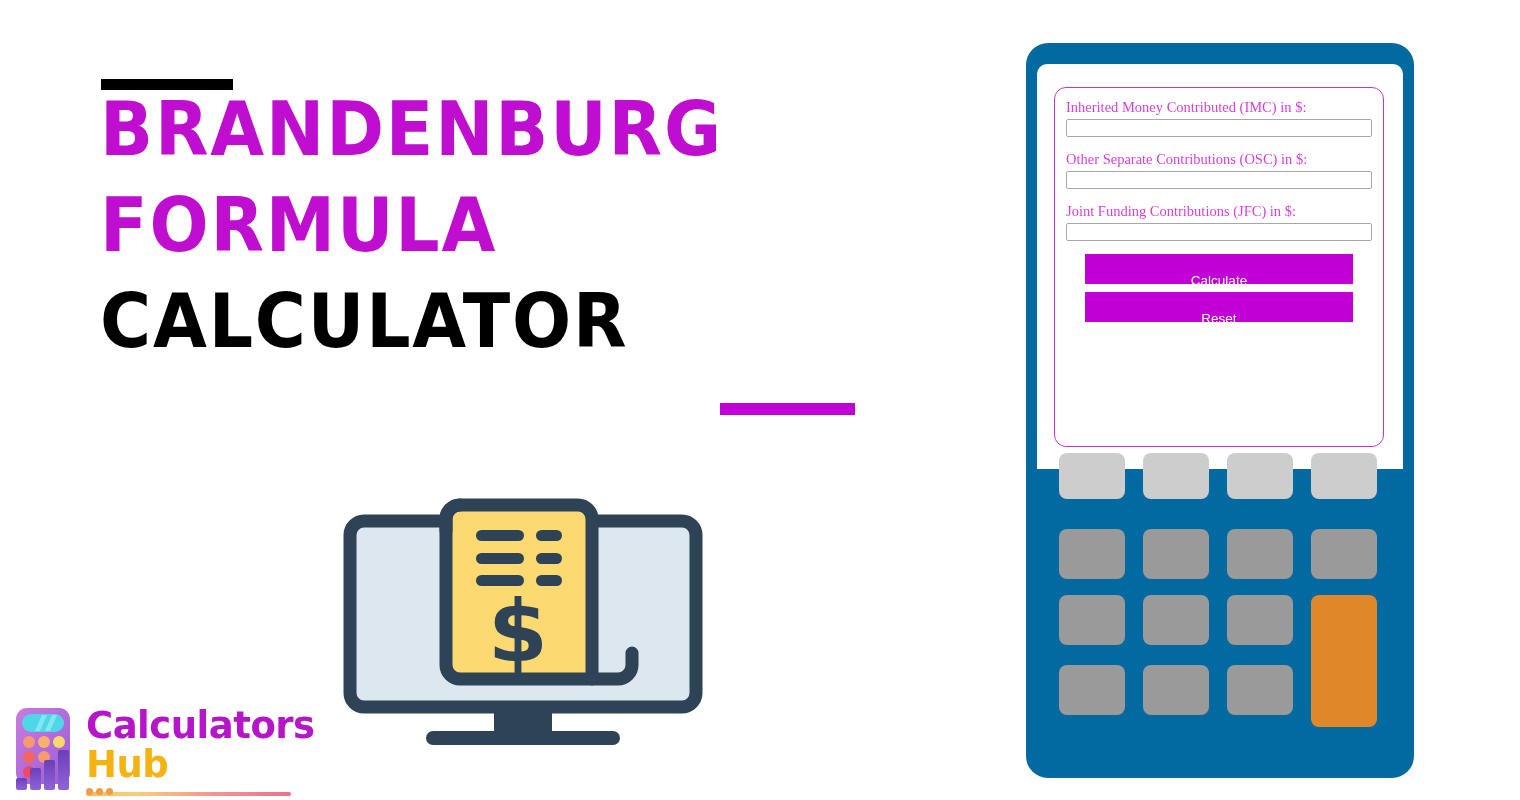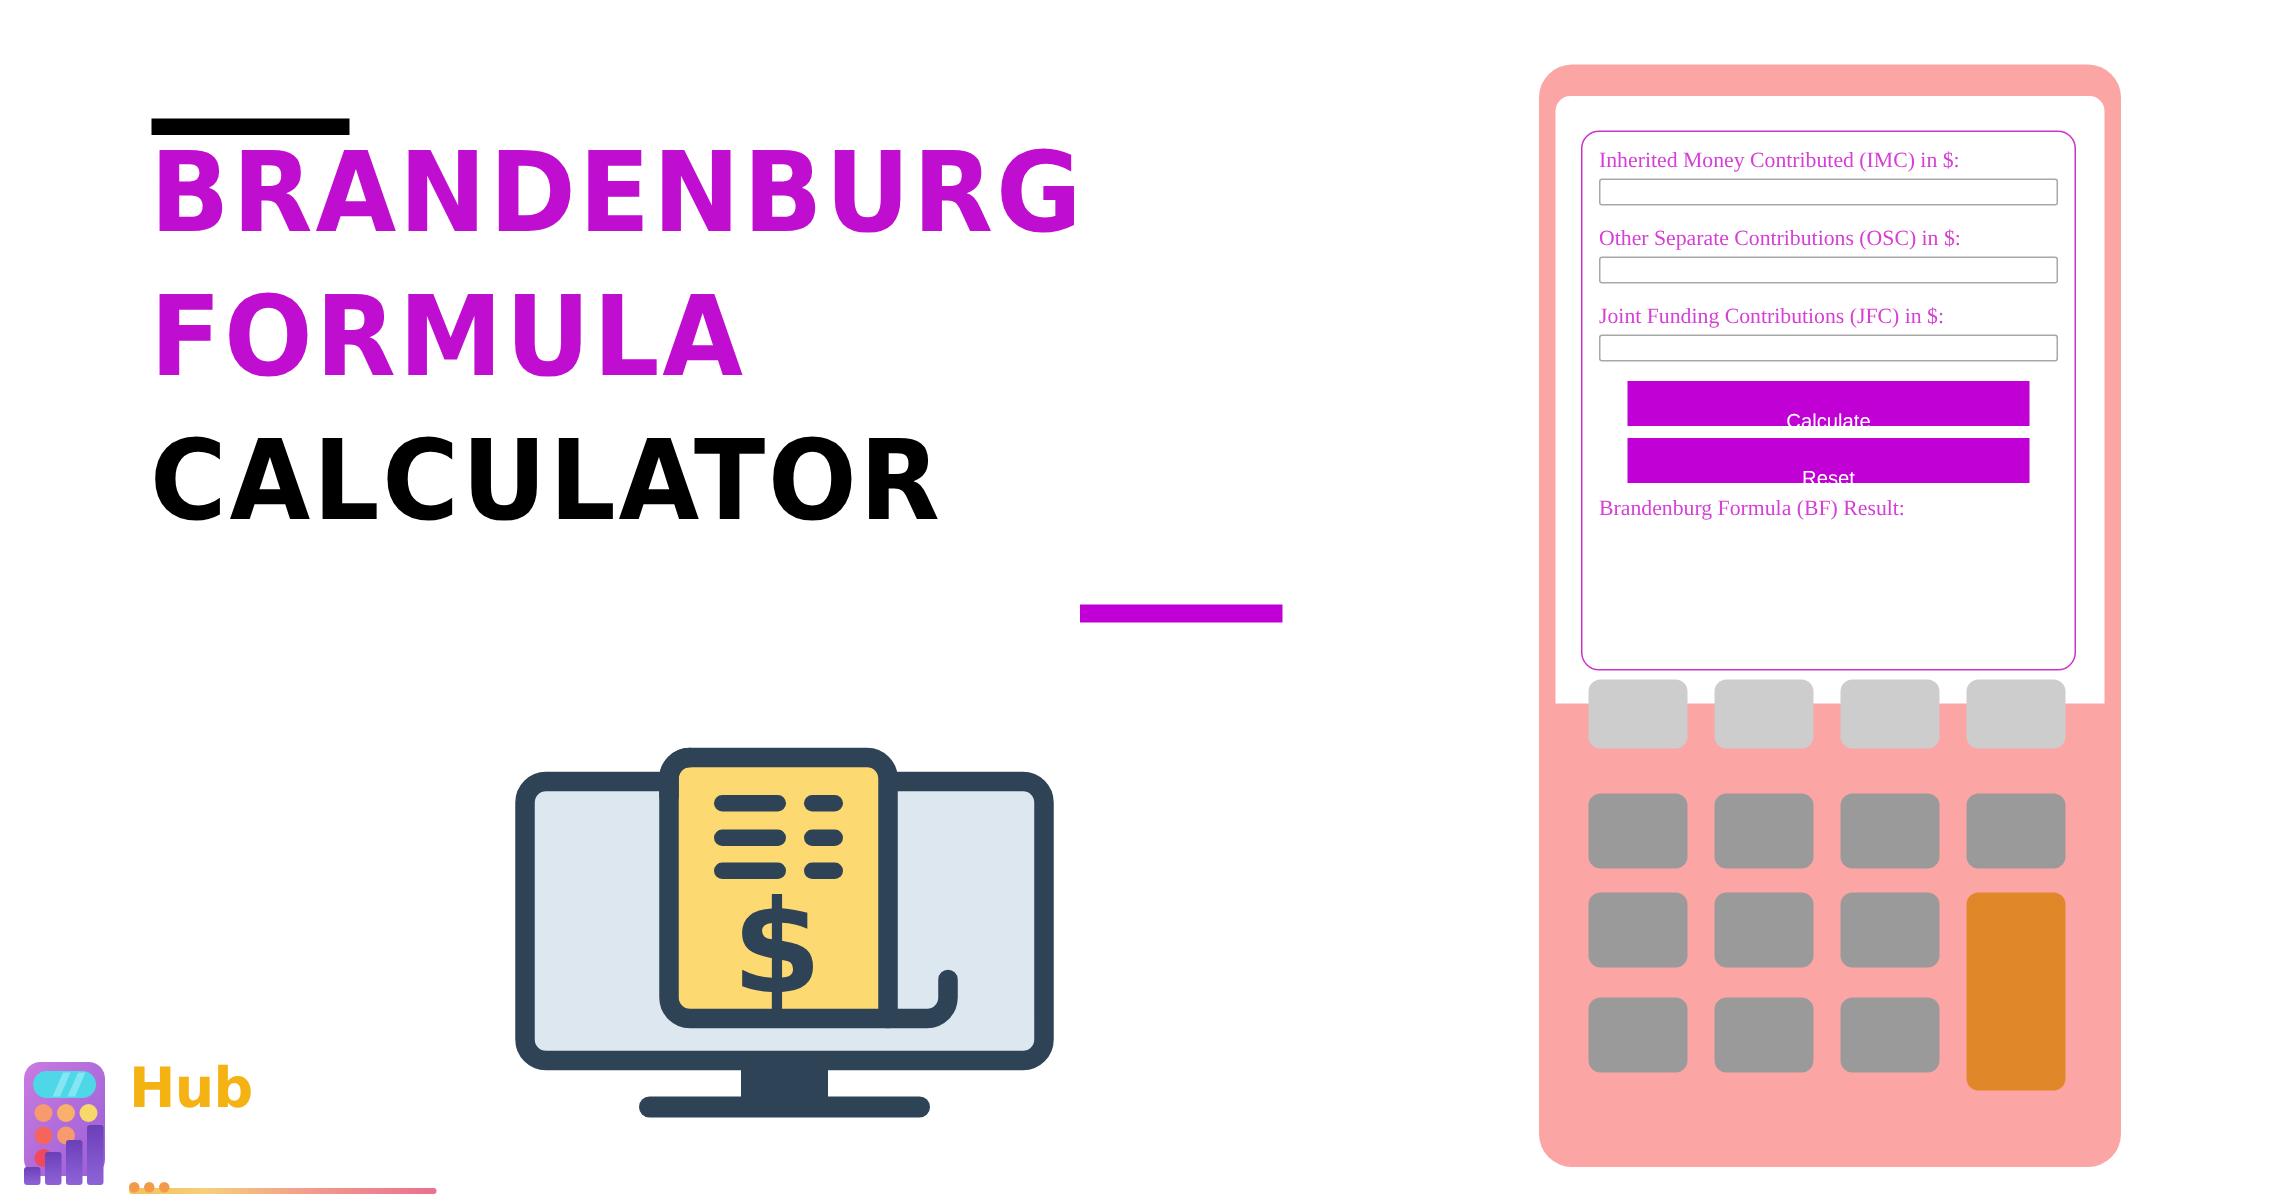--- a/index.html
+++ b/index.html
@@ -105,21 +105,21 @@
     display: block; width: 7px; height: 7px;
     border-radius: 50%;
     background: #f2994a;
   }
 
   
   .device {
     position: absolute;
     left: 1026px; top: 43px;
     width: 388px; height: 735px;
-    background: #fca5a5;
+    background: #0369a1;
     border-radius: 22px;
   }
   .device-screen {
     position: absolute;
     left: 11px; top: 21px;
     width: 366px; height: 405px;
     background: #ffffff;
     border-top-left-radius: 10px;
     border-top-right-radius: 10px;
   }
@@ -274,20 +274,21 @@
         <circle cx="21" cy="55" r="6" fill="#f4655e"></circle>
         <circle cx="36" cy="55" r="6" fill="#f79a6e"></circle>
         <circle cx="21" cy="70" r="6" fill="#f0495b"></circle>
         <rect x="8" y="76" width="11" height="12" rx="2" fill="url(#gBar)"></rect>
         <rect x="22" y="66" width="11" height="22" rx="2" fill="url(#gBar)"></rect>
         <rect x="36" y="58" width="11" height="30" rx="2" fill="url(#gBar)"></rect>
         <rect x="50" y="48" width="11" height="40" rx="2" fill="url(#gBar)"></rect>
       </svg>
     </div>
     <div class="logo-text">
+      <span class="logo-word w1">Calculators</span>
       <span class="logo-word w2">Hub</span>
     </div>
     <div class="logo-underline"></div>
     <div class="logo-dots">
         <i></i>
         <i></i>
         <i></i>
       </div>
   </div>
 </div>
@@ -302,21 +303,20 @@
 
       <label class="field-label">Other Separate Contributions (OSC) in $:</label>
       <input class="field-input" type="text" value="" style="">
 
       <label class="field-label">Joint Funding Contributions (JFC) in $:</label>
       <input class="field-input" type="text" value="" style="">
 
       <button class="btn calculate">Calculate</button>
       <button class="btn reset">Reset</button>
 
-      <label class="result-label">Brandenburg Formula (BF) Result:</label>
     </div>
   </div>
 
   <div class="keypad">
 
     <div class="key light" style="left:0px;   top:0px;   width:66px; height:46px;"></div>
     <div class="key light" style="left:84px;  top:0px;   width:66px; height:46px;"></div>
     <div class="key light" style="left:168px; top:0px;   width:66px; height:46px;"></div>
     <div class="key light" style="left:252px; top:0px;   width:66px; height:46px;"></div>
 

